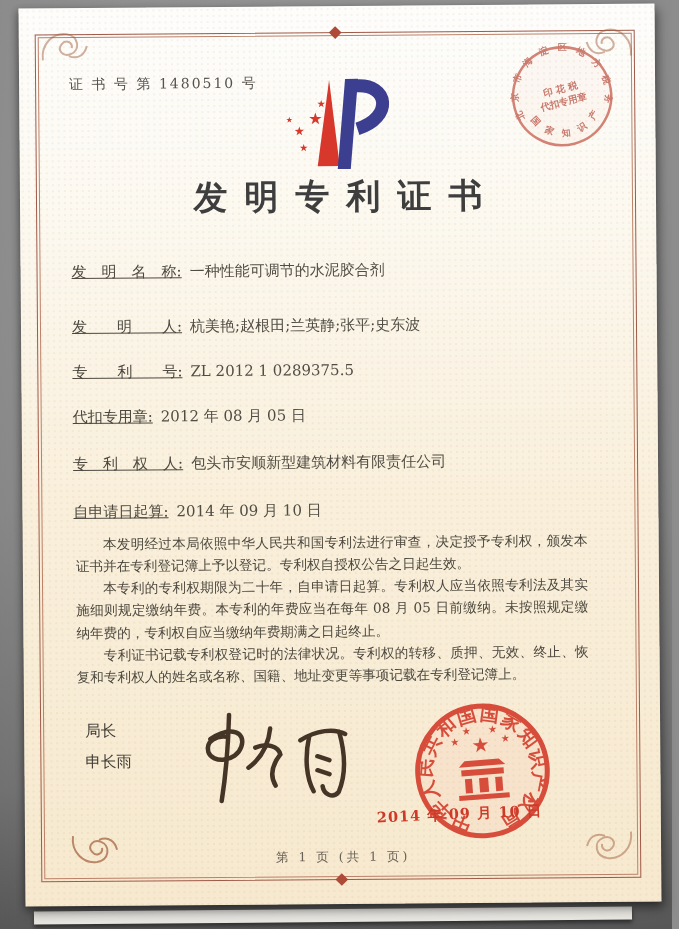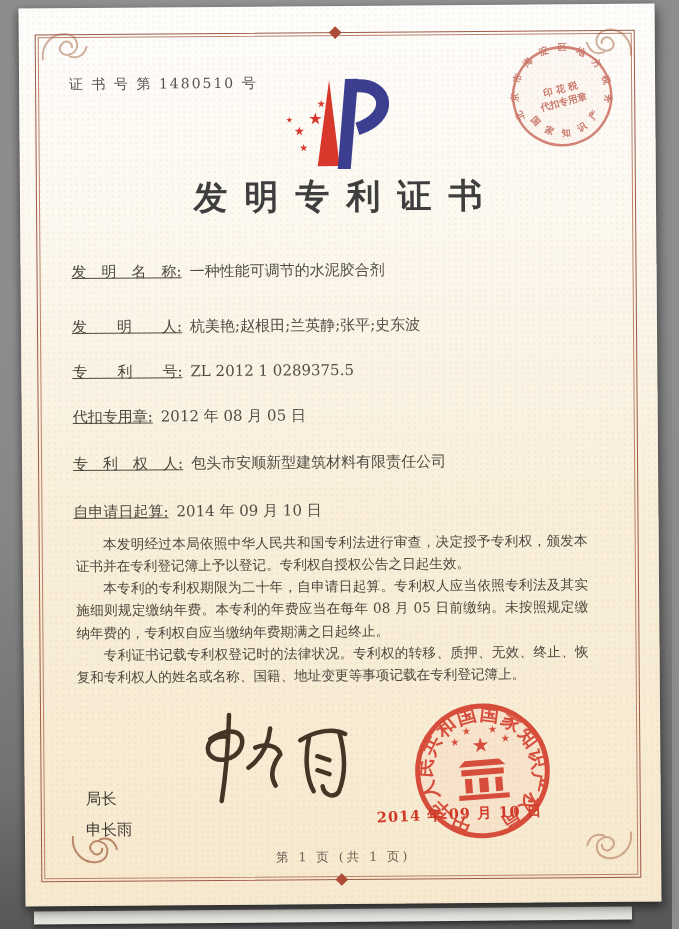--- a/index.html
+++ b/index.html
@@ -54,21 +54,21 @@
   }
   .field-label{white-space:pre;flex:0 0 auto;text-decoration:underline;}
   .field-value{margin-left:8px;color:#514d44;}
   .row1{top:255px}.row2{top:310px}.row3{top:355px}
   .row4{top:400px}.row5{top:447px}.row6{top:495px}
   .paragraphs{
     position:absolute;left:53px;top:525px;width:512px;
     font-size:13.6px;line-height:1.63;color:#4d483f;text-align:justify;
   }
   .paragraphs p{margin:0;text-indent:2em;}
-  .officer{position:absolute;left:61px;top:776px;font-size:15.5px;color:#3f3a33;line-height:2.0;}
+  .officer{position:absolute;left:61px;top:708px;font-size:15.5px;color:#3f3a33;line-height:2.0;}
   .signature{position:absolute;left:158px;top:700px;width:180px;height:100px;}
   .seal{position:absolute;left:372px;top:680px;width:172px;height:172px;transform:rotate(-4deg);opacity:0.92;}
   .seal-date{
     position:absolute;left:352px;top:799px;width:210px;
     font-size:14.5px;font-weight:700;color:#cf3a28;letter-spacing:1px;
     transform:rotate(-2deg);
   }
   .tax-stamp{position:absolute;left:489px;top:38px;width:108px;height:108px;transform:rotate(-14deg);opacity:0.85;}
   .footer-page{
     position:absolute;left:0;top:843px;width:100%;text-align:center;

